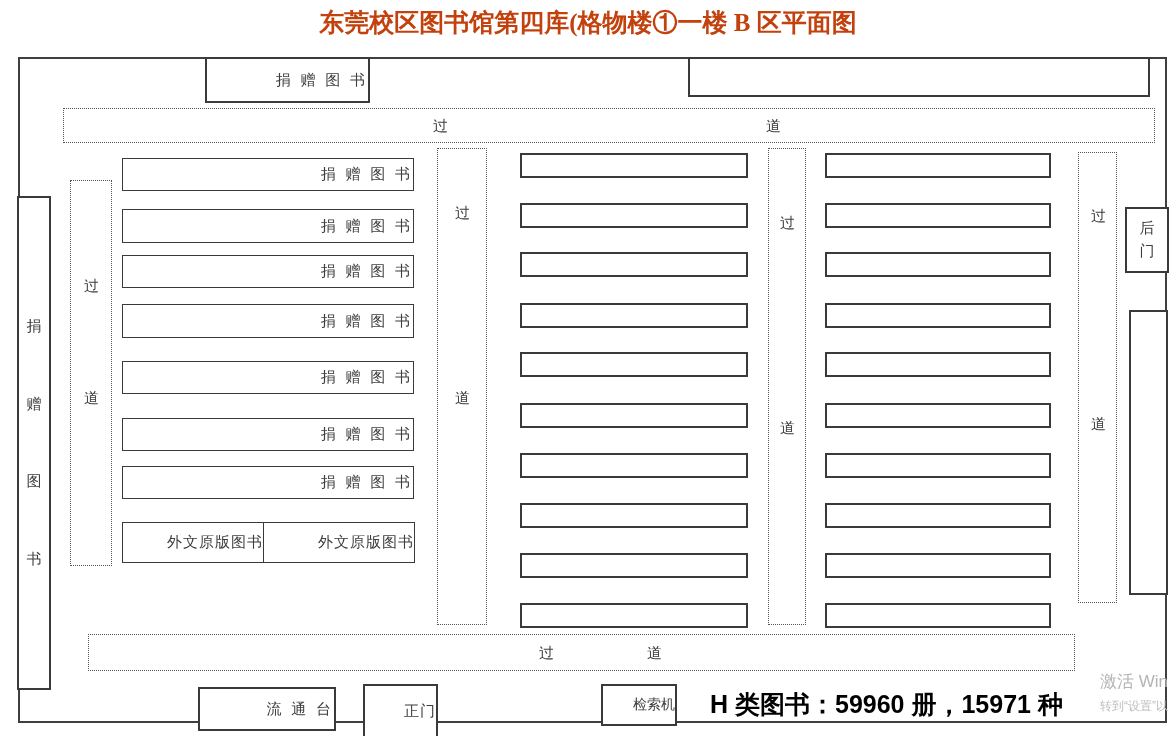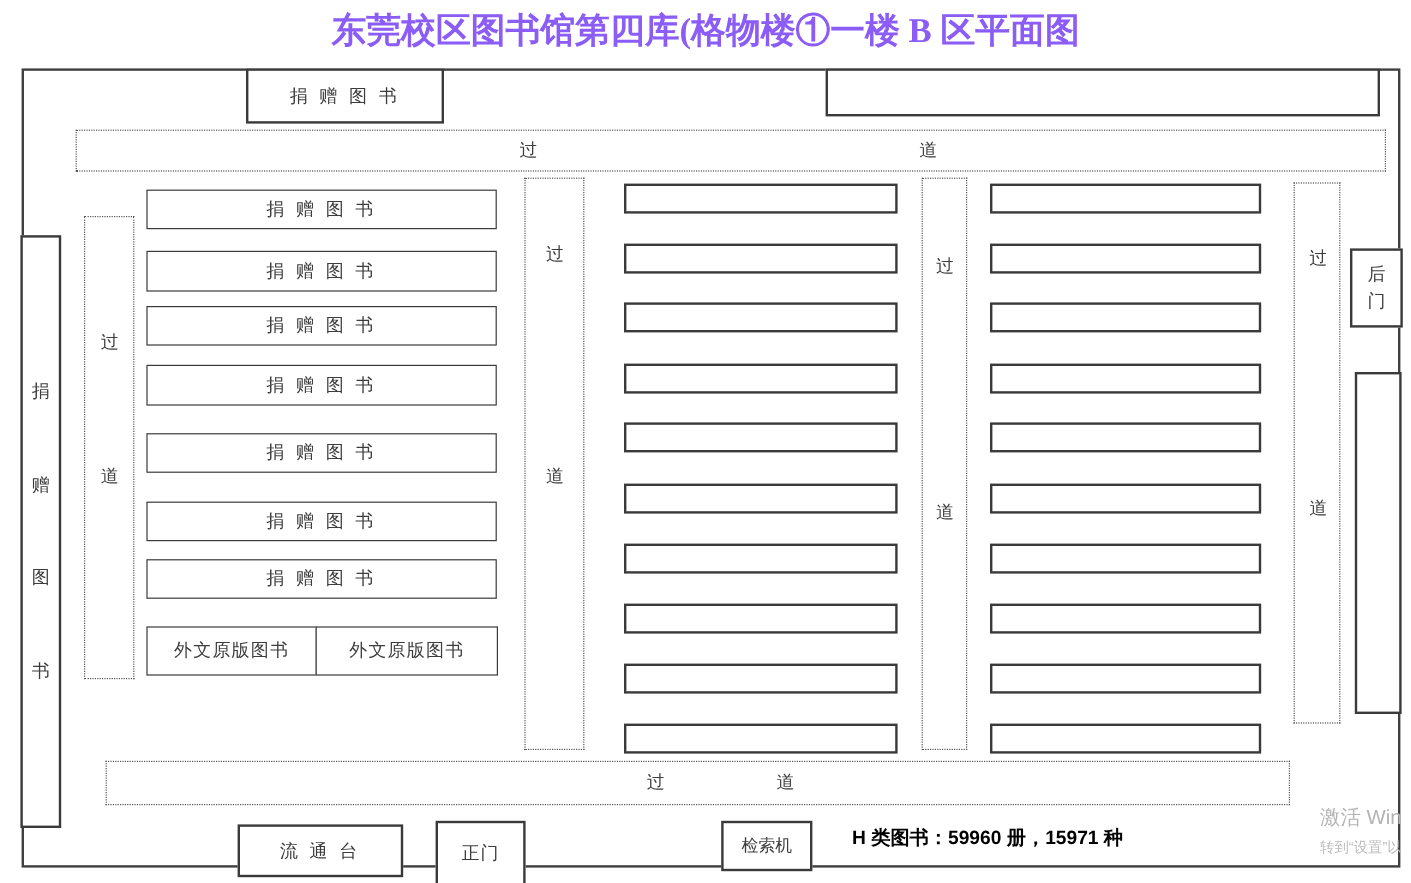--- a/index.html
+++ b/index.html
@@ -2,52 +2,52 @@
 <html><head>
 <meta charset="utf-8">
 <style>
   html,body{margin:0;padding:0;background:#fff;}
   #page{
     position:relative;width:1176px;height:736px;background:#ffffff;
     font-family:"Liberation Serif",serif;overflow:hidden;
   }
   .title{
     position:absolute;top:6px;left:0;width:100%;text-align:center;
-    font-size:29px;font-weight:bold;color:#8b5cf6;letter-spacing:0px;
+    font-size:25px;font-weight:bold;color:#c2410c;letter-spacing:0px;
   }
   .outer-border{
     position:absolute;left:18px;top:57px;width:1149px;height:666px;
     border:2px solid #3f3f3f;box-sizing:border-box;z-index:1;background:transparent;
   }
   .box{
     position:absolute;background:#fff;border:2px solid #3a3a3a;
     box-sizing:border-box;z-index:3;
   }
   .thinbox{border-width:1px;}
   .lbl{
-    display:flex;align-items:center;justify-content:center;
+    display:flex;align-items:center;justify-content:flex-end;
     font-size:15px;color:#3d3d3d;letter-spacing:3px;white-space:nowrap;
   }
   .dotted{
     position:absolute;border:1px dotted #555;box-sizing:border-box;
     background:#fff;z-index:2;
   }
   .aisle-char{
     position:absolute;font-size:15px;color:#3d3d3d;line-height:18px;z-index:3;
   }
   .vstack{
     display:flex;flex-direction:column;align-items:center;
     justify-content:space-evenly;font-size:15px;color:#3d3d3d;
   }
   .stats-donation{
     position:absolute;left:143px;top:581px;font-size:17px;font-weight:bold;
     color:#000;z-index:3;font-family:"Liberation Serif",serif;white-space:nowrap;
   }
   .stats-h{
-    position:absolute;left:710px;top:688px;font-size:16px;font-weight:bold;
+    position:absolute;left:710px;top:688px;font-size:25px;font-weight:bold;
     color:#000;z-index:3;font-family:"Liberation Sans",sans-serif;white-space:nowrap;
   }
   .watermark{position:absolute;left:1100px;top:670px;z-index:10;
     font-family:"Liberation Sans",sans-serif;white-space:nowrap;}
   .watermark .wl1{font-size:17px;color:#b4b4b4;}
   .watermark .wl2{font-size:12px;color:#bdbdbd;margin-top:5px;}
 </style>
 </head>
 <body>
 

